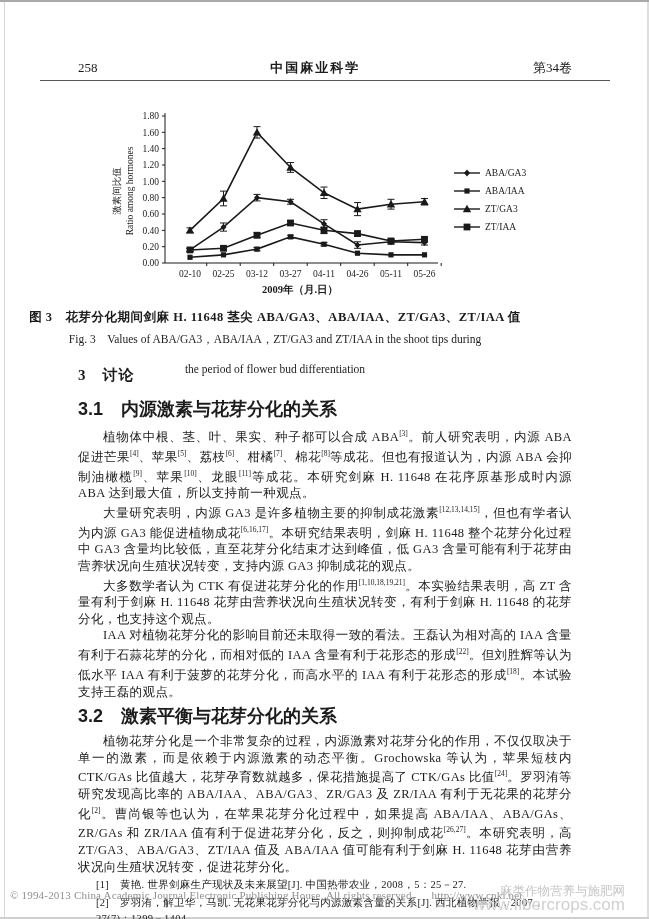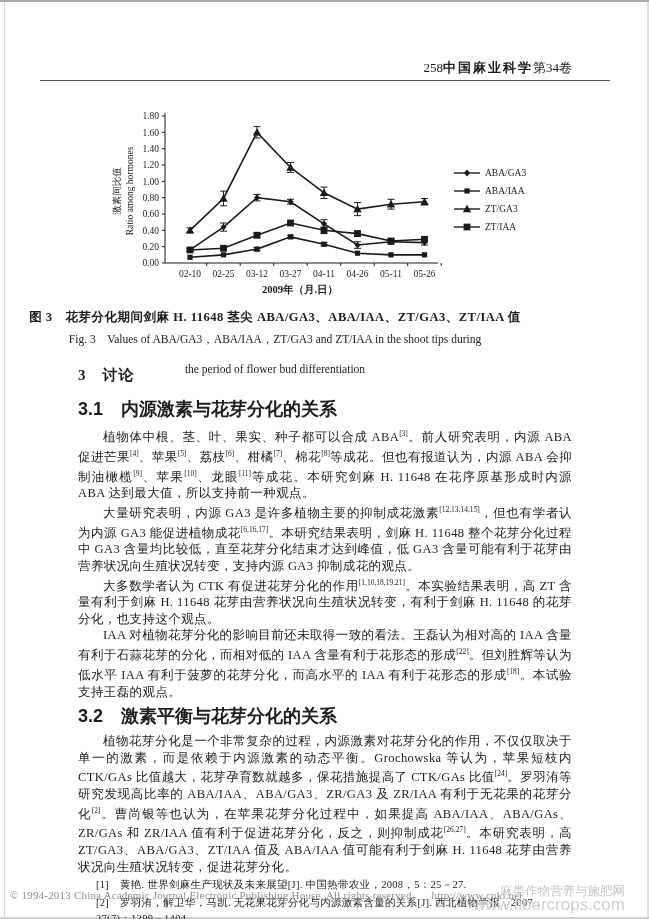--- a/index.html
+++ b/index.html
@@ -8,21 +8,21 @@
     background:#ffffff;overflow:hidden;
     font-family:"Liberation Serif","DejaVu Serif",serif;
     color:#1c1c1c;
   }
   
   .edge-top{position:absolute;top:0;left:0;right:0;height:2px;background:#a9a9a9;}
   .edge-left{position:absolute;top:2px;left:4px;bottom:0;width:1px;background:#d8d8d8;}
   .edge-right{position:absolute;top:2px;right:0;bottom:0;width:2px;background:#dedede;}
   .edge-bottom{position:absolute;left:0;right:0;bottom:0;height:2px;background:#cfcfcf;}
 
-  .header{position:absolute;top:59px;left:78px;width:494px;display:flex;justify-content:flex-end;align-items:baseline;font-size:13px;}
+  .header{position:absolute;top:59px;left:78px;width:494px;display:flex;justify-content:space-between;align-items:baseline;font-size:13px;}
   .header .jtitle{font-weight:bold;letter-spacing:2px;}
   .header-rule{position:absolute;top:80px;left:40px;width:570px;height:1px;background:#555;}
 
   .chart-wrap{position:absolute;top:103px;left:60px;width:560px;height:200px;}
 
   .caption{position:absolute;top:309px;left:0;width:550px;text-align:center;}
   .caption .zh{font-weight:bold;font-size:12.5px;letter-spacing:.5px;}
   .caption .en{font-size:11.5px;margin-top:6px;}
   .caption .en2{font-size:11.5px;margin-top:16px;}
 

